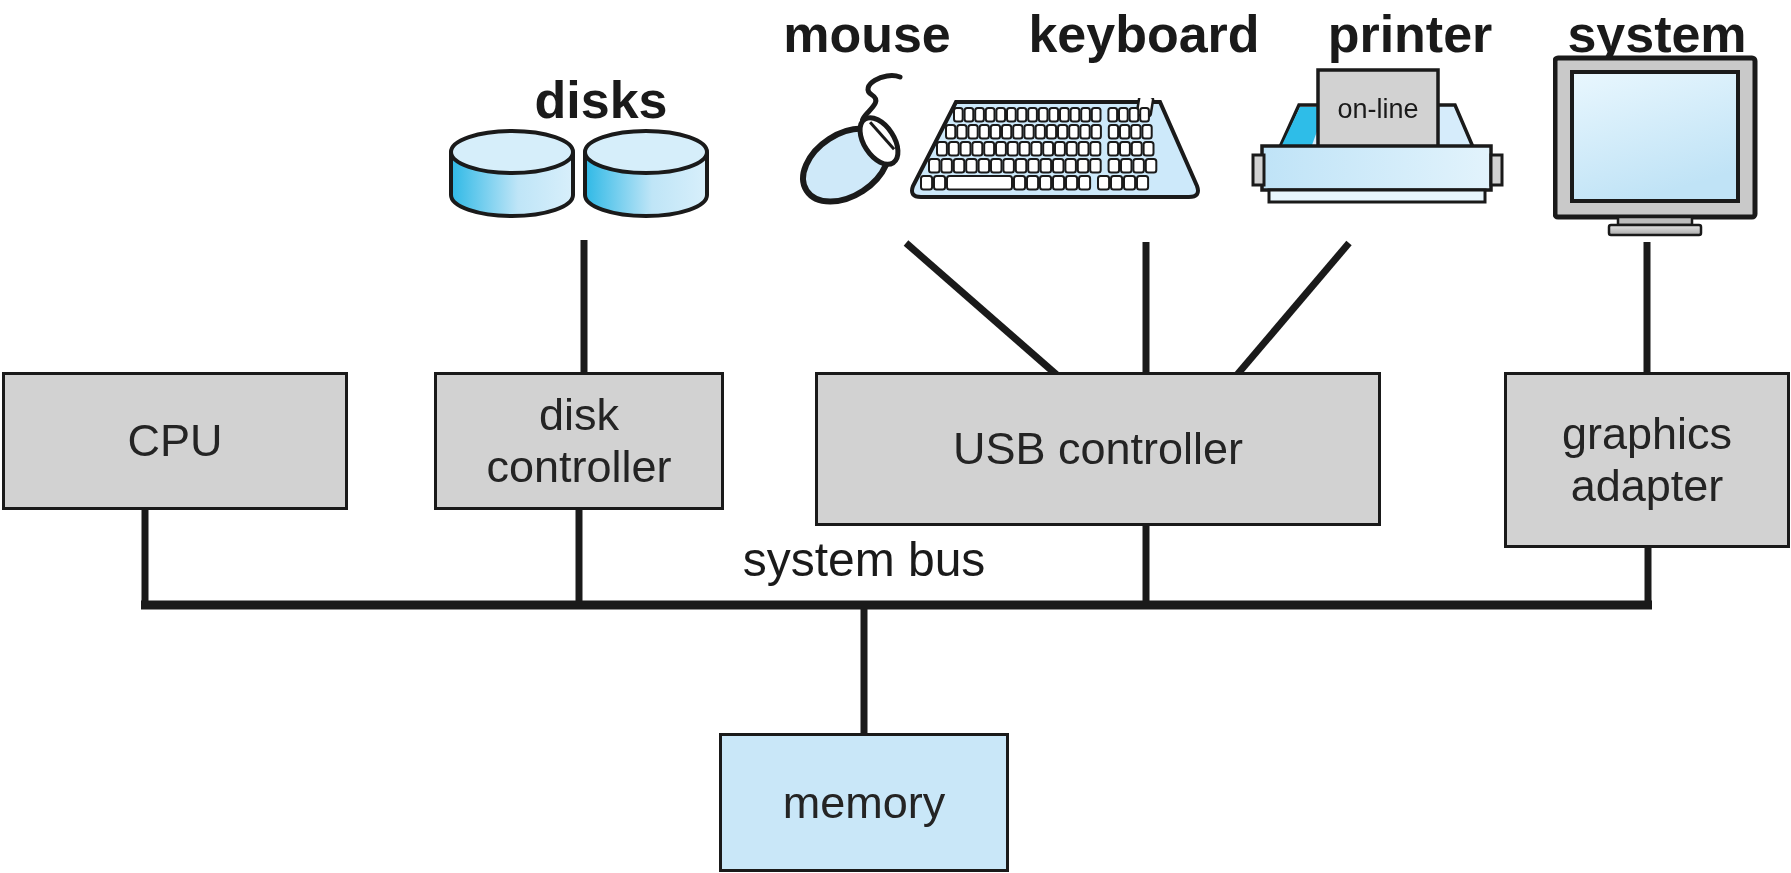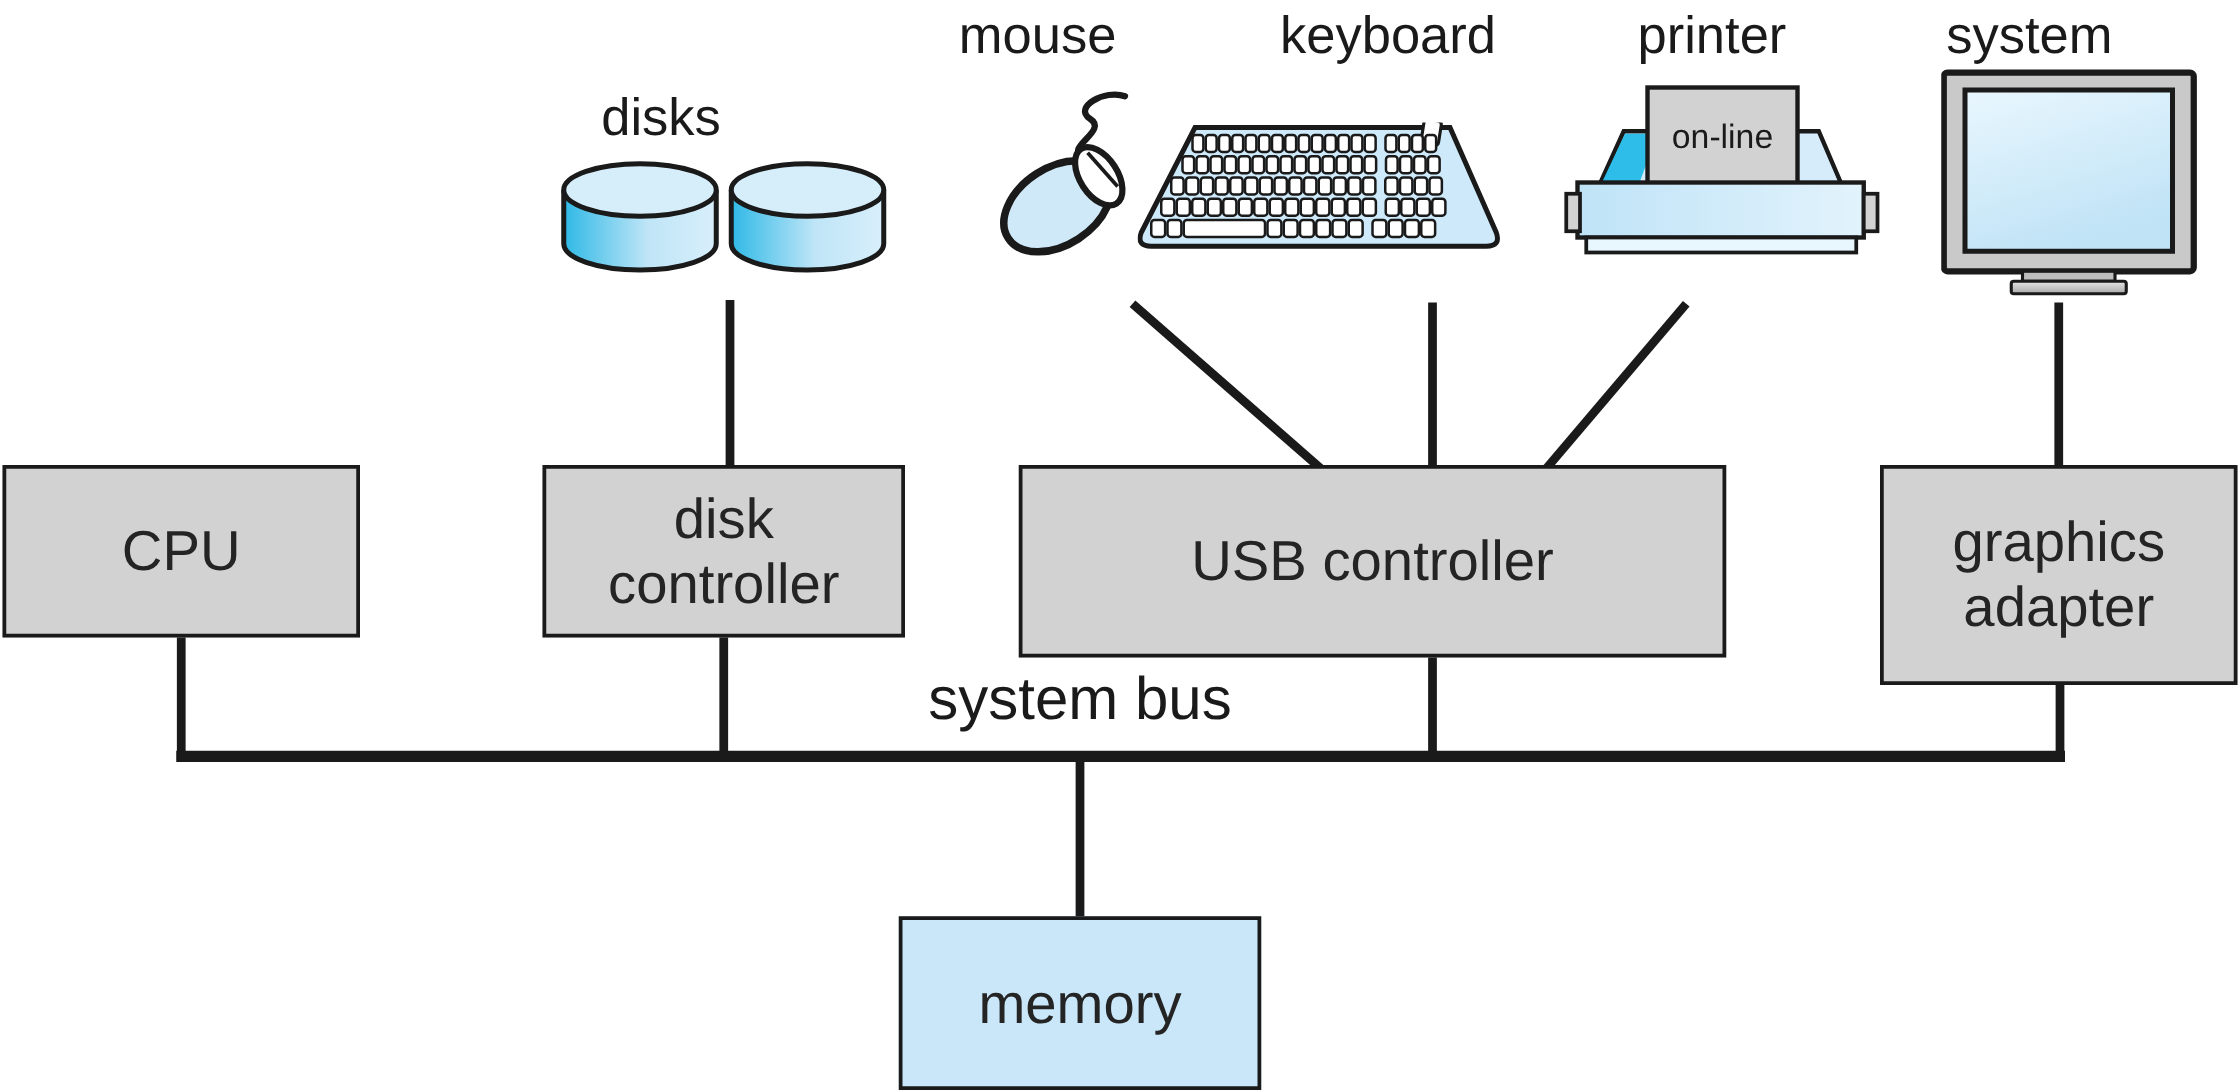--- a/index.html
+++ b/index.html
@@ -10,22 +10,22 @@
     --device-cyan:#2ebde8;
     --bg:#ffffff;
   }
   html,body{margin:0;padding:0;background:var(--bg);}
   #canvas{
     position:relative;width:1791px;height:873px;background:var(--bg);
     font-family:"Liberation Sans", sans-serif;color:var(--outline);overflow:hidden;
   }
   .abs{position:absolute;}
   .device-label{
-    position:absolute;top:4px;
-    font-size:42px;font-weight:400;letter-spacing:0px;color:var(--outline);
+    position:absolute;top:4px;text-align:center;
+    font-size:52px;font-weight:700;letter-spacing:0px;color:var(--outline);
   }
   .component-box{
     position:absolute;box-sizing:border-box;
     background:var(--component-fill);
     border:3px solid var(--outline);
     display:flex;align-items:center;justify-content:center;text-align:center;
     font-size:45px;font-weight:500;line-height:1.15;color:#242424;
   }
   .memory-box{background:var(--memory-fill);}
   .bus-label{
@@ -47,21 +47,21 @@
     <line x1="1349" y1="243" x2="1236" y2="376" stroke="#1a1a1a" stroke-width="7"></line>
     <line x1="1647" y1="242" x2="1647" y2="376" stroke="#1a1a1a" stroke-width="7"></line>
     <line x1="145" y1="508" x2="145" y2="608" stroke="#1a1a1a" stroke-width="7"></line>
     <line x1="579" y1="508" x2="579" y2="608" stroke="#1a1a1a" stroke-width="7"></line>
     <line x1="1146" y1="508" x2="1146" y2="608" stroke="#1a1a1a" stroke-width="7"></line>
     <line x1="1648" y1="508" x2="1648" y2="608" stroke="#1a1a1a" stroke-width="7"></line>
     <line x1="141" y1="605" x2="1652" y2="605" stroke="#1a1a1a" stroke-width="9"></line>
     <line x1="864" y1="605" x2="864" y2="736" stroke="#1a1a1a" stroke-width="7"></line>
   </svg>
 
-  <div class="device-label" style="left:481px;top:70px;width:200px">disks</div>
+  <div class="device-label" style="left:501px;top:70px;width:200px">disks</div>
   <div class="device-label" style="left:767px;width:200px">mouse</div>
   <div class="device-label" style="left:1024px;width:240px">keyboard</div>
   <div class="device-label" style="left:1310px;width:200px">printer</div>
   <div class="device-label" style="left:1557px;width:200px">system</div>
 
   <svg class="abs" style="left:448px;top:126px" width="264" height="95" viewBox="0 0 264 95">
     <defs>
       <linearGradient id="diskSide" x1="0" y1="0" x2="1" y2="0">
         <stop offset="0" stop-color="#2fb9e6"></stop>
           <stop offset="0.55" stop-color="#bfe5f7"></stop>
@@ -204,21 +204,21 @@
         <stop offset="0" stop-color="#e6e6e6"></stop>
           <stop offset="1" stop-color="#a8a8a8"></stop>
       </linearGradient>
     </defs>
     <rect x="2" y="3" width="200" height="159" rx="3" fill="#c9c9c9" stroke="#1a1a1a" stroke-width="5"></rect>
     <rect x="19" y="17" width="166" height="129" fill="url(#monScreen)" stroke="#1a1a1a" stroke-width="4"></rect>
     <rect x="65" y="162" width="74" height="8" fill="#bdbdbd" stroke="#1a1a1a" stroke-width="2.5"></rect>
     <rect x="56" y="170" width="92" height="10" rx="2" fill="url(#monBase)" stroke="#1a1a1a" stroke-width="2.5"></rect>
   </svg>
 
-  <div class="component-box" style="left:2px;top:372px;width:286px;height:138px">
+  <div class="component-box" style="left:2px;top:372px;width:346px;height:138px">
     <span>CPU</span>
   </div>
   <div class="component-box" style="left:434px;top:372px;width:290px;height:138px">
     <span style="width:250px">disk controller</span>
   </div>
   <div class="component-box" style="left:815px;top:372px;width:566px;height:154px">
     <span>USB controller</span>
   </div>
   <div class="component-box" style="left:1504px;top:372px;width:286px;height:176px">
     <span style="width:250px">graphics adapter</span>

